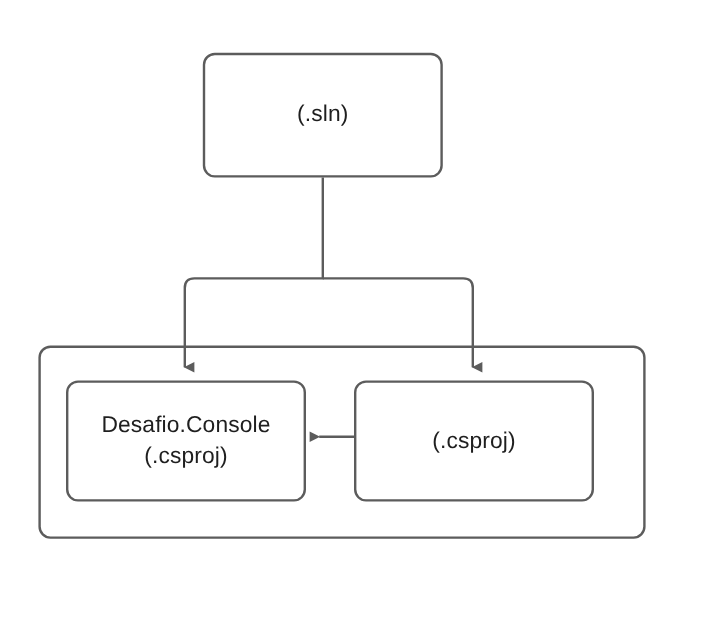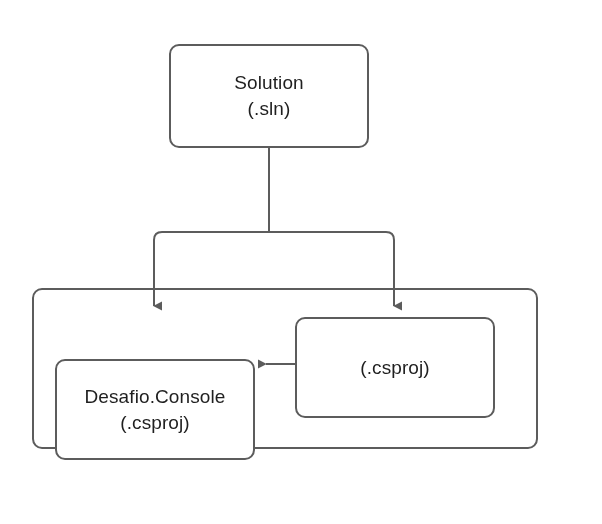--- a/index.html
+++ b/index.html
@@ -56,21 +56,20 @@
     box-sizing: border-box;
     background: transparent;
     border: 2px solid #5c5c5c;
     border-radius: 10px;
   }
   #console-node {
     left: 55px;
     top: 317px;
     width: 200px;
     height: 101px;
-    margin-top: 42px;
   }
   #tests-node {
     left: 295px;
     top: 317px;
     width: 200px;
     height: 101px;
   }
   .edge-layer {
     position: absolute;
     left: 0;
@@ -104,21 +103,20 @@
     </g>
 
     <g>
       <path d="M 295 364 L 266 364" fill="none" stroke="#5c5c5c" stroke-width="2" stroke-linecap="butt" marker-end="url(#arrow-left)"></path>
     </g>
   </svg>
 
   <div id="group-container"></div>
 
   <div class="node-box" id="solution-node">
-    <span class="node-line">Solution</span>
     <span class="node-line">(.sln)</span>
   </div>
 
   <div class="node-box" id="console-node">
     <span class="node-line">Desafio.Console</span>
     <span class="node-line">(.csproj)</span>
   </div>
 
   <div class="node-box" id="tests-node">
     <span class="node-line">(.csproj)</span>

